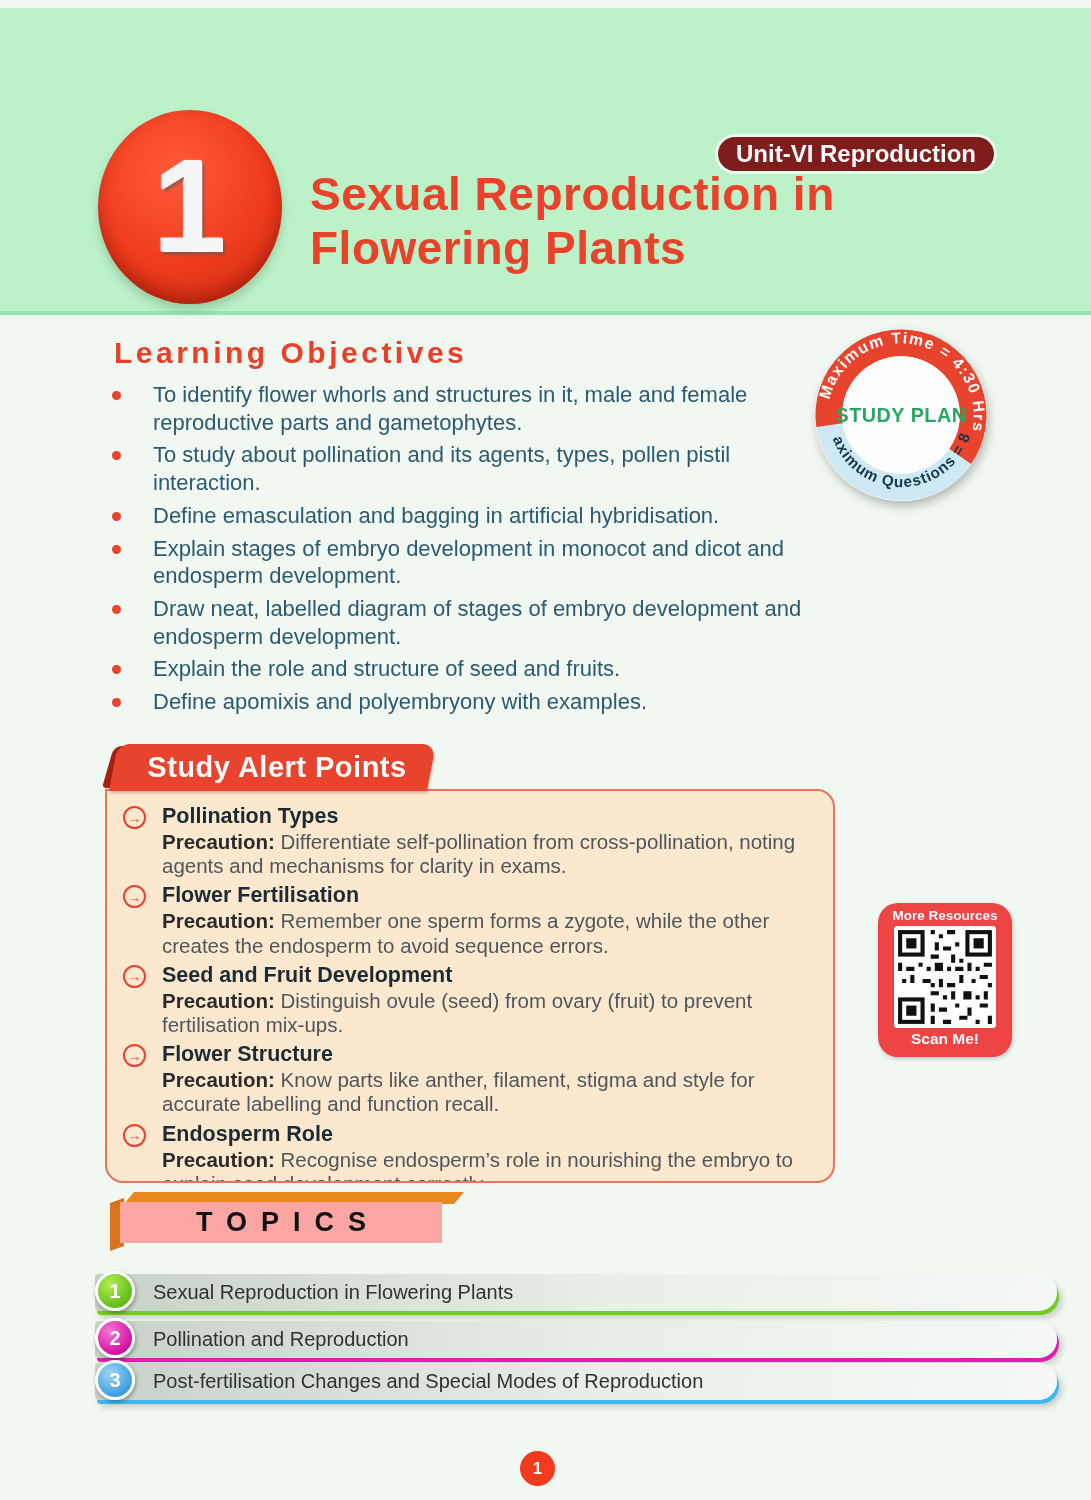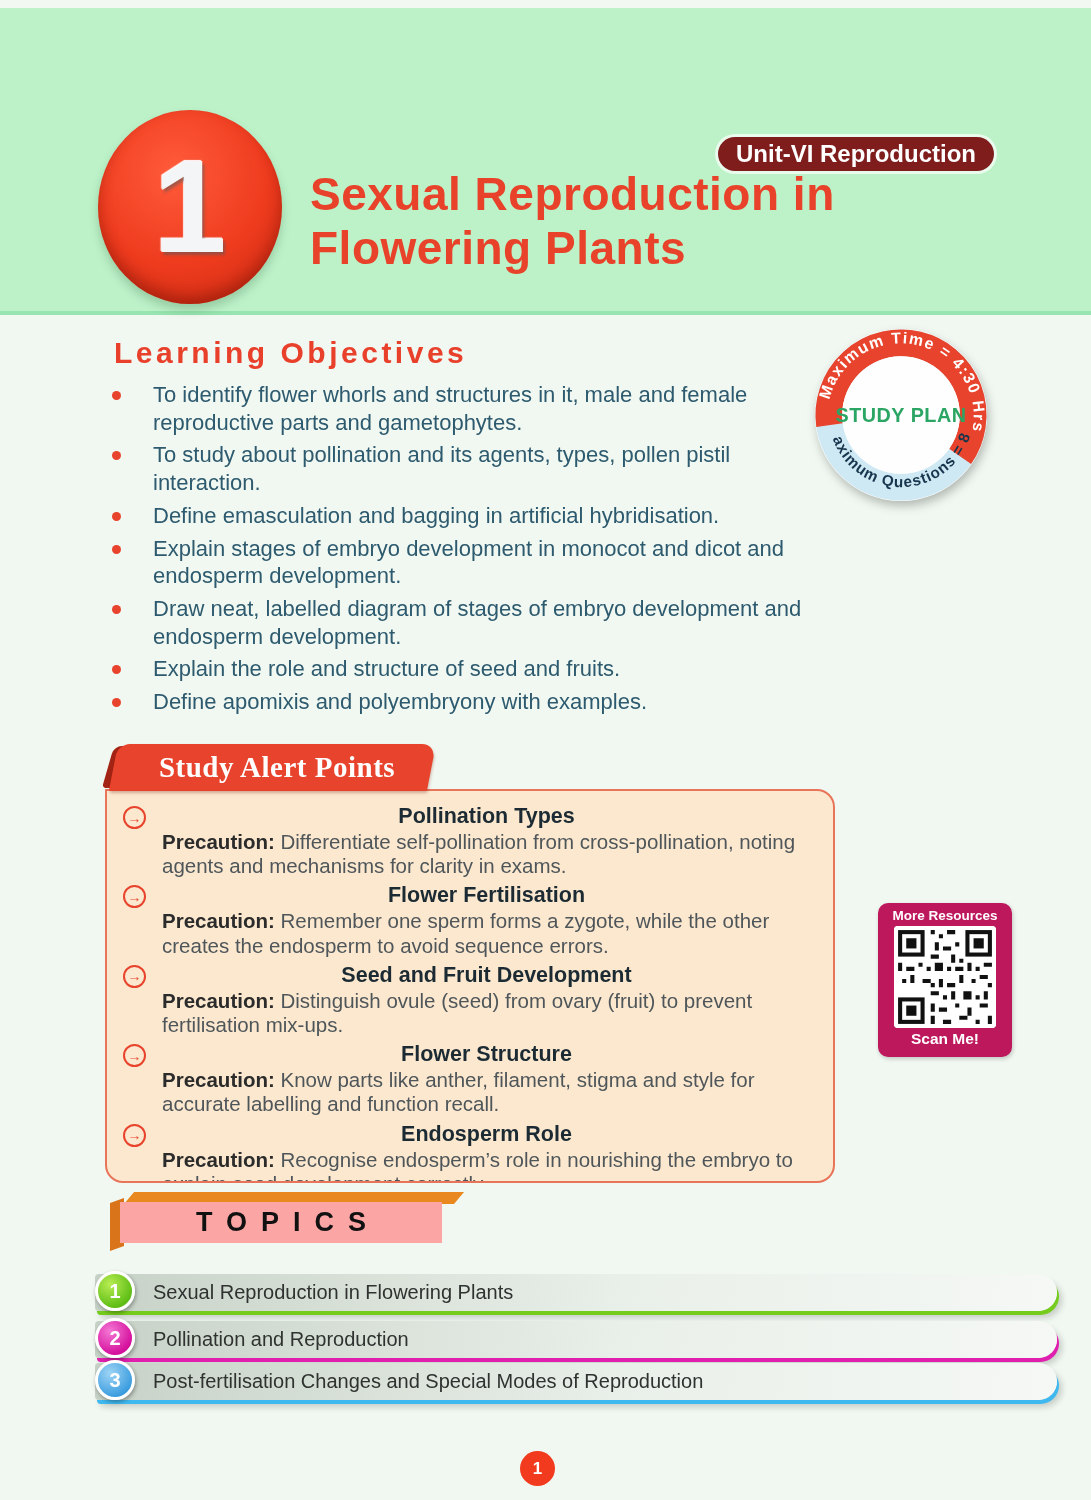--- a/index.html
+++ b/index.html
@@ -39,35 +39,35 @@
   .sp-center { fill:#2aa563; font-size:20px; font-weight:bold; letter-spacing:.5px; }
 
   
   .alert-tab { position:absolute; left:118px; top:744px; width:318px; height:47px; z-index:2; }
   .alert-tab-fold { position:absolute; left:-10px; top:2px; width:30px; height:42px;
     background:#a32414; transform:skewX(-16deg); border-radius:8px 0 0 4px; }
   .alert-tab-bg { position:absolute; inset:0; background:#e8432c;
     transform:skewX(-11deg); transform-origin:top left; border-radius:12px 14px 2px 2px;
     box-shadow:1px 2px 3px rgba(120,30,10,.3); }
   .alert-tab-label { position:absolute; inset:0; display:flex; align-items:center;
-    justify-content:center; color:#fff; font-size:29px; font-weight:bold; letter-spacing:.5px;font-family:Liberation Serif, serif; }
+    justify-content:center; color:#fff; font-size:29px; font-weight:bold; letter-spacing:.5px; }
   .alert-box { position:absolute; left:105px; top:789px; width:730px; height:394px;
     background:#fbe8cf; border:2px solid #e8745a; border-radius:0 18px 18px 18px;
     padding:13px 22px 8px 16px; overflow:hidden; z-index:1; }
   .alert-item { display:flex; gap:16px; margin-bottom:5px; }
   .ai-icon { flex:0 0 auto; width:23px; height:23px; margin-top:2px; border:2px solid #e8432c;
     border-radius:50%; color:#e8432c; font-size:14px; font-weight:bold;
     display:flex; align-items:center; justify-content:center; }
-  .ai-title { font-size:21.5px; font-weight:bold; color:#1c2b33; margin-bottom:1px;text-align:center; }
+  .ai-title { font-size:21.5px; font-weight:bold; color:#1c2b33; margin-bottom:1px; }
   .ai-text { font-size:20.5px; line-height:1.18; color:#4f565a; }
   .ai-text b { color:#2b2b2b; }
 
   
   .qr-block { position:absolute; left:878px; top:903px; width:134px; height:154px;
-    background:#be185d; border-radius:10px; padding:5px 6px; text-align:center;
+    background:#ef4444; border-radius:20px; padding:5px 6px; text-align:center;
     box-shadow:1px 2px 4px rgba(0,0,0,.2); }
   .qr-top { color:#fff; font-weight:bold; font-size:13.5px; line-height:1.12; }
   .qr-svg { display:block; width:102px; height:102px; margin:3px auto 2px auto;
     background:#fff; border-radius:4px; }
   .qr-bottom { color:#fff; font-weight:bold; font-size:15.5px; }
 
   
   .topics-wrap { position:absolute; left:112px; top:1192px; width:345px; height:60px; }
   .topics-top { position:absolute; left:12px; top:0; width:330px; height:12px;
     background:#e8881f; transform:skewX(-40deg); transform-origin:bottom left; }

